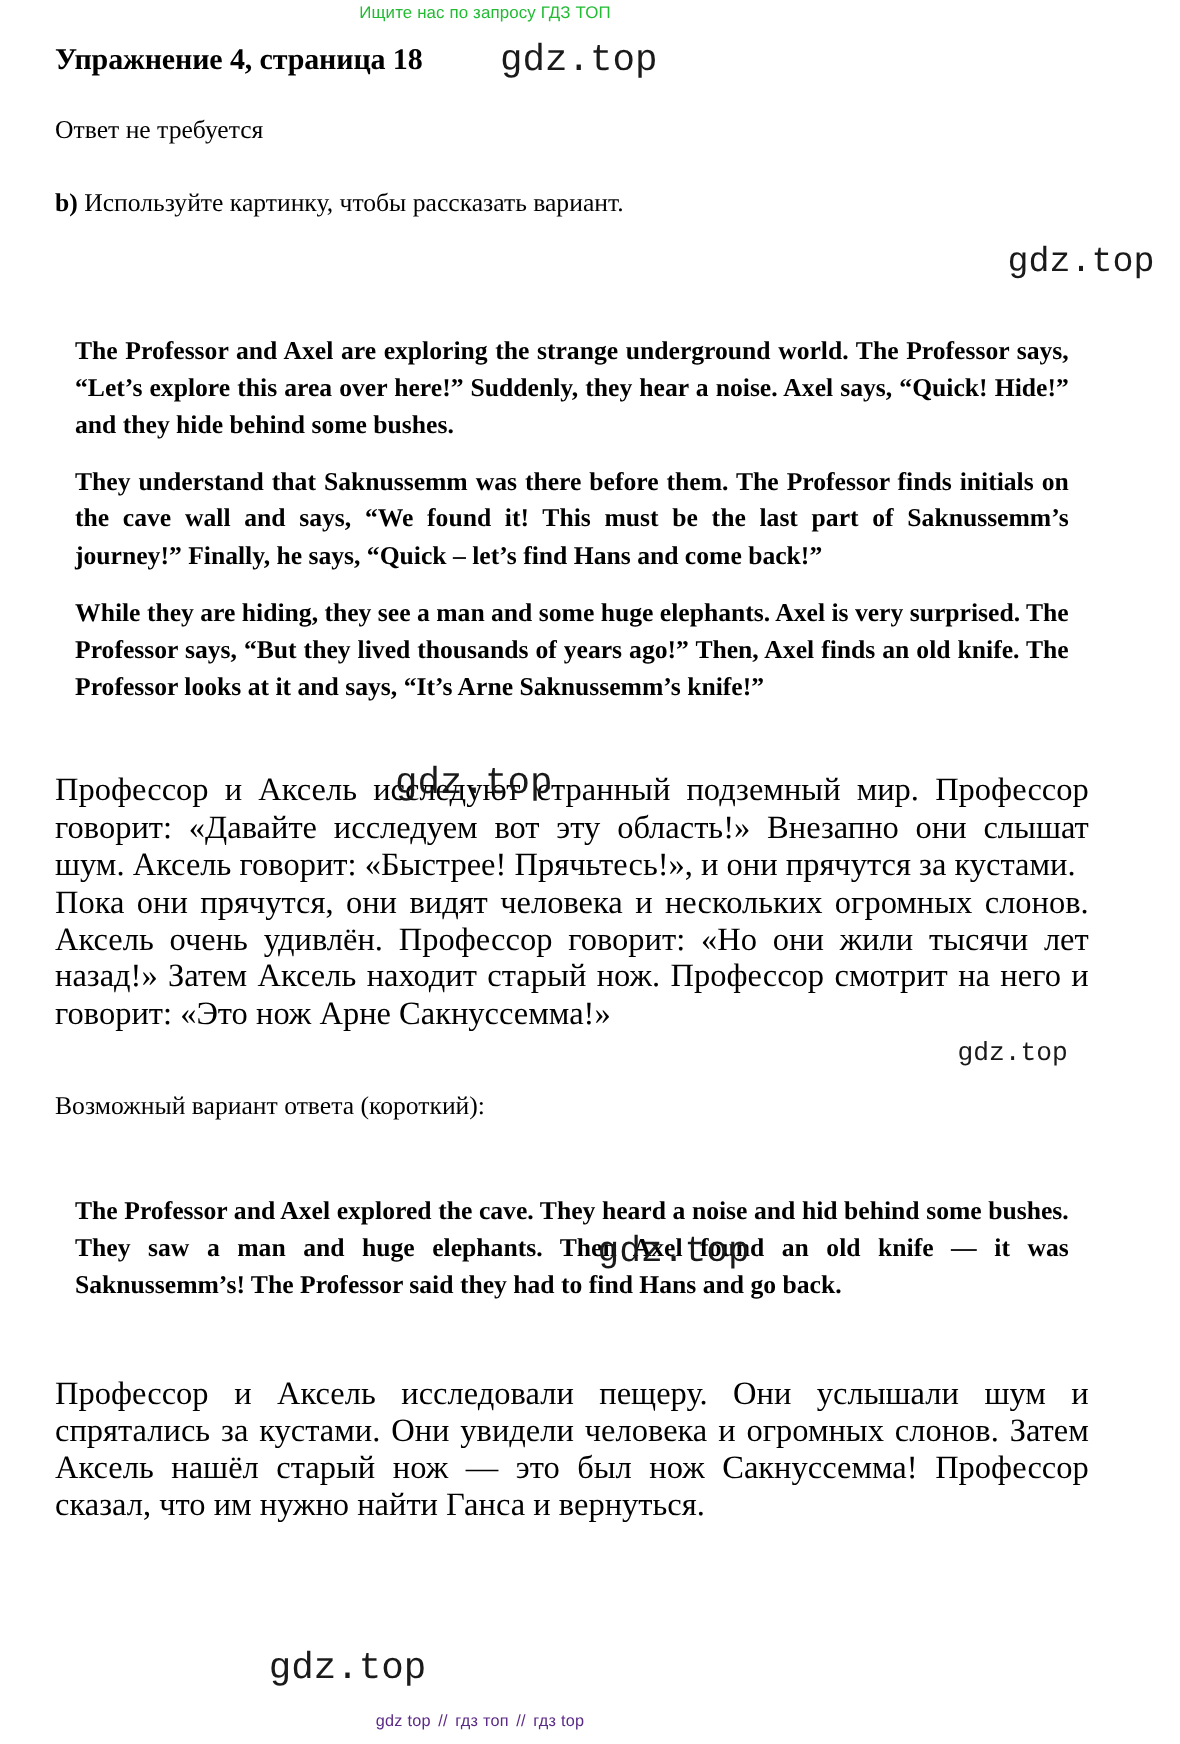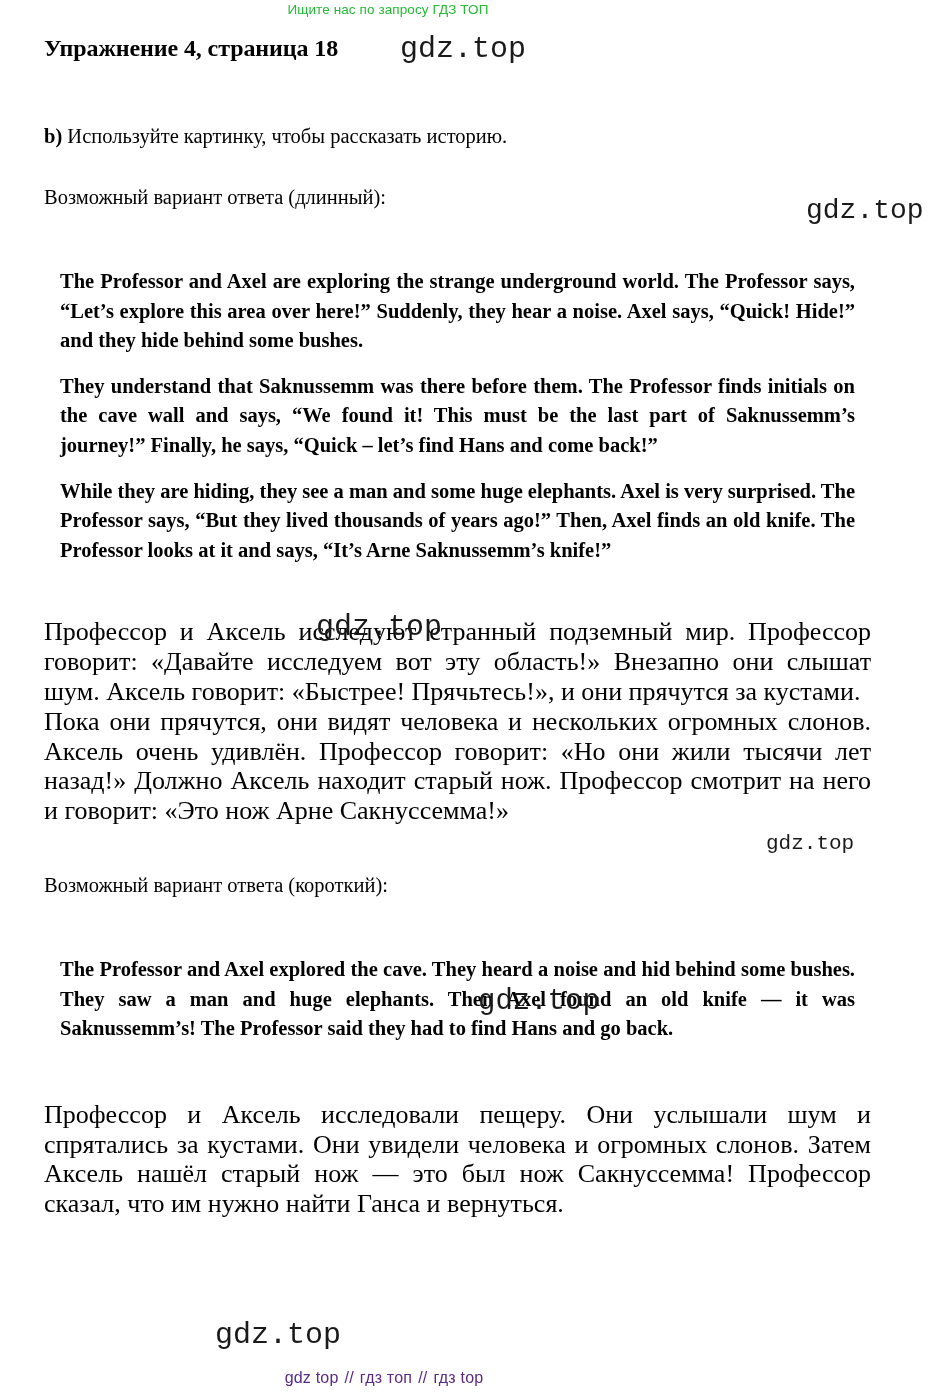--- a/index.html
+++ b/index.html
@@ -106,21 +106,21 @@
   .wm-5 { left: 478px; top: 985px; font-size: 29px; }
   .wm-6 { left: 215px; top: 1318px; font-size: 30px; }
 
   .footer {
     position: absolute;
     left: 0;
     top: 1369px;
     width: 768px;
     text-align: center;
     font-family: "Liberation Sans", "DejaVu Sans", sans-serif;
-    font-size: 16px;
+    font-size: 13px;
     color: #5b2a86;
     letter-spacing: 0.2px;
   }
   .footer span { margin: 0 3px; }
 </style>
 </head>
 <body>
 
 <div class="page">
 
@@ -128,42 +128,42 @@
 
   <div class="content">
 
     <div class="title-row">
       <div class="ex-title">Упражнение 4, страница 18</div>
     </div>
 
 
     <div class="gap-28"></div>
 
+    <div class="plain">Ответ не требуется</div>
 
     <div class="gap-28"></div>
 
-    <div class="task-line"><b>b)</b> <span>Используйте картинку, чтобы рассказать историю.</span></div>
+    <div class="task-line"><b>b)</b> <span>Используйте картинку, чтобы рассказать вариант.</span></div>
 
     <div class="gap-34"></div>
 
-    <div class="plain">Возможный вариант ответа (длинный):</div>
 
     <div class="gap-40"></div>
 
     <div class="body-block">
       <p class="body-para">The Professor and Axel are exploring the strange underground world. The Professor says, “Let’s explore this area over here!” Suddenly, they hear a noise. Axel says, “Quick! Hide!” and they hide behind some bushes.</p>
       <p class="body-para">They understand that Saknussemm was there before them. The Professor finds initials on the cave wall and says, “We found it! This must be the last part of Saknussemm’s journey!” Finally, he says, “Quick – let’s find Hans and come back!”</p>
       <p class="body-para">While they are hiding, they see a man and some huge elephants. Axel is very surprised. The Professor says, “But they lived thousands of years ago!” Then, Axel finds an old knife. The Professor looks at it and says, “It’s Arne Saknussemm’s knife!”</p>
     </div>
 
     <div class="gap-52"></div>
 
     <div class="body-block">
       <p class="ru-para">Профессор и Аксель исследуют странный подземный мир. Профессор говорит: «Давайте исследуем вот эту область!» Внезапно они слышат шум. Аксель говорит: «Быстрее! Прячьтесь!», и они прячутся за кустами.</p>
-      <p class="ru-para">Пока они прячутся, они видят человека и нескольких огромных слонов. Аксель очень удивлён. Профессор говорит: «Но они жили тысячи лет назад!» Должно Аксель находит старый нож. Профессор смотрит на него и говорит: «Это нож Арне Сакнуссемма!»</p>
+      <p class="ru-para">Пока они прячутся, они видят человека и нескольких огромных слонов. Аксель очень удивлён. Профессор говорит: «Но они жили тысячи лет назад!» Затем Аксель находит старый нож. Профессор смотрит на него и говорит: «Это нож Арне Сакнуссемма!»</p>
     </div>
 
     <div class="gap-46"></div>
 
     <div class="plain">Возможный вариант ответа (короткий):</div>
 
     <div class="gap-40"></div>
 
     <p class="body-para">The Professor and Axel explored the cave. They heard a noise and hid behind some bushes. They saw a man and huge elephants. Then Axel found an old knife — it was Saknussemm’s! The Professor said they had to find Hans and go back.</p>
 

